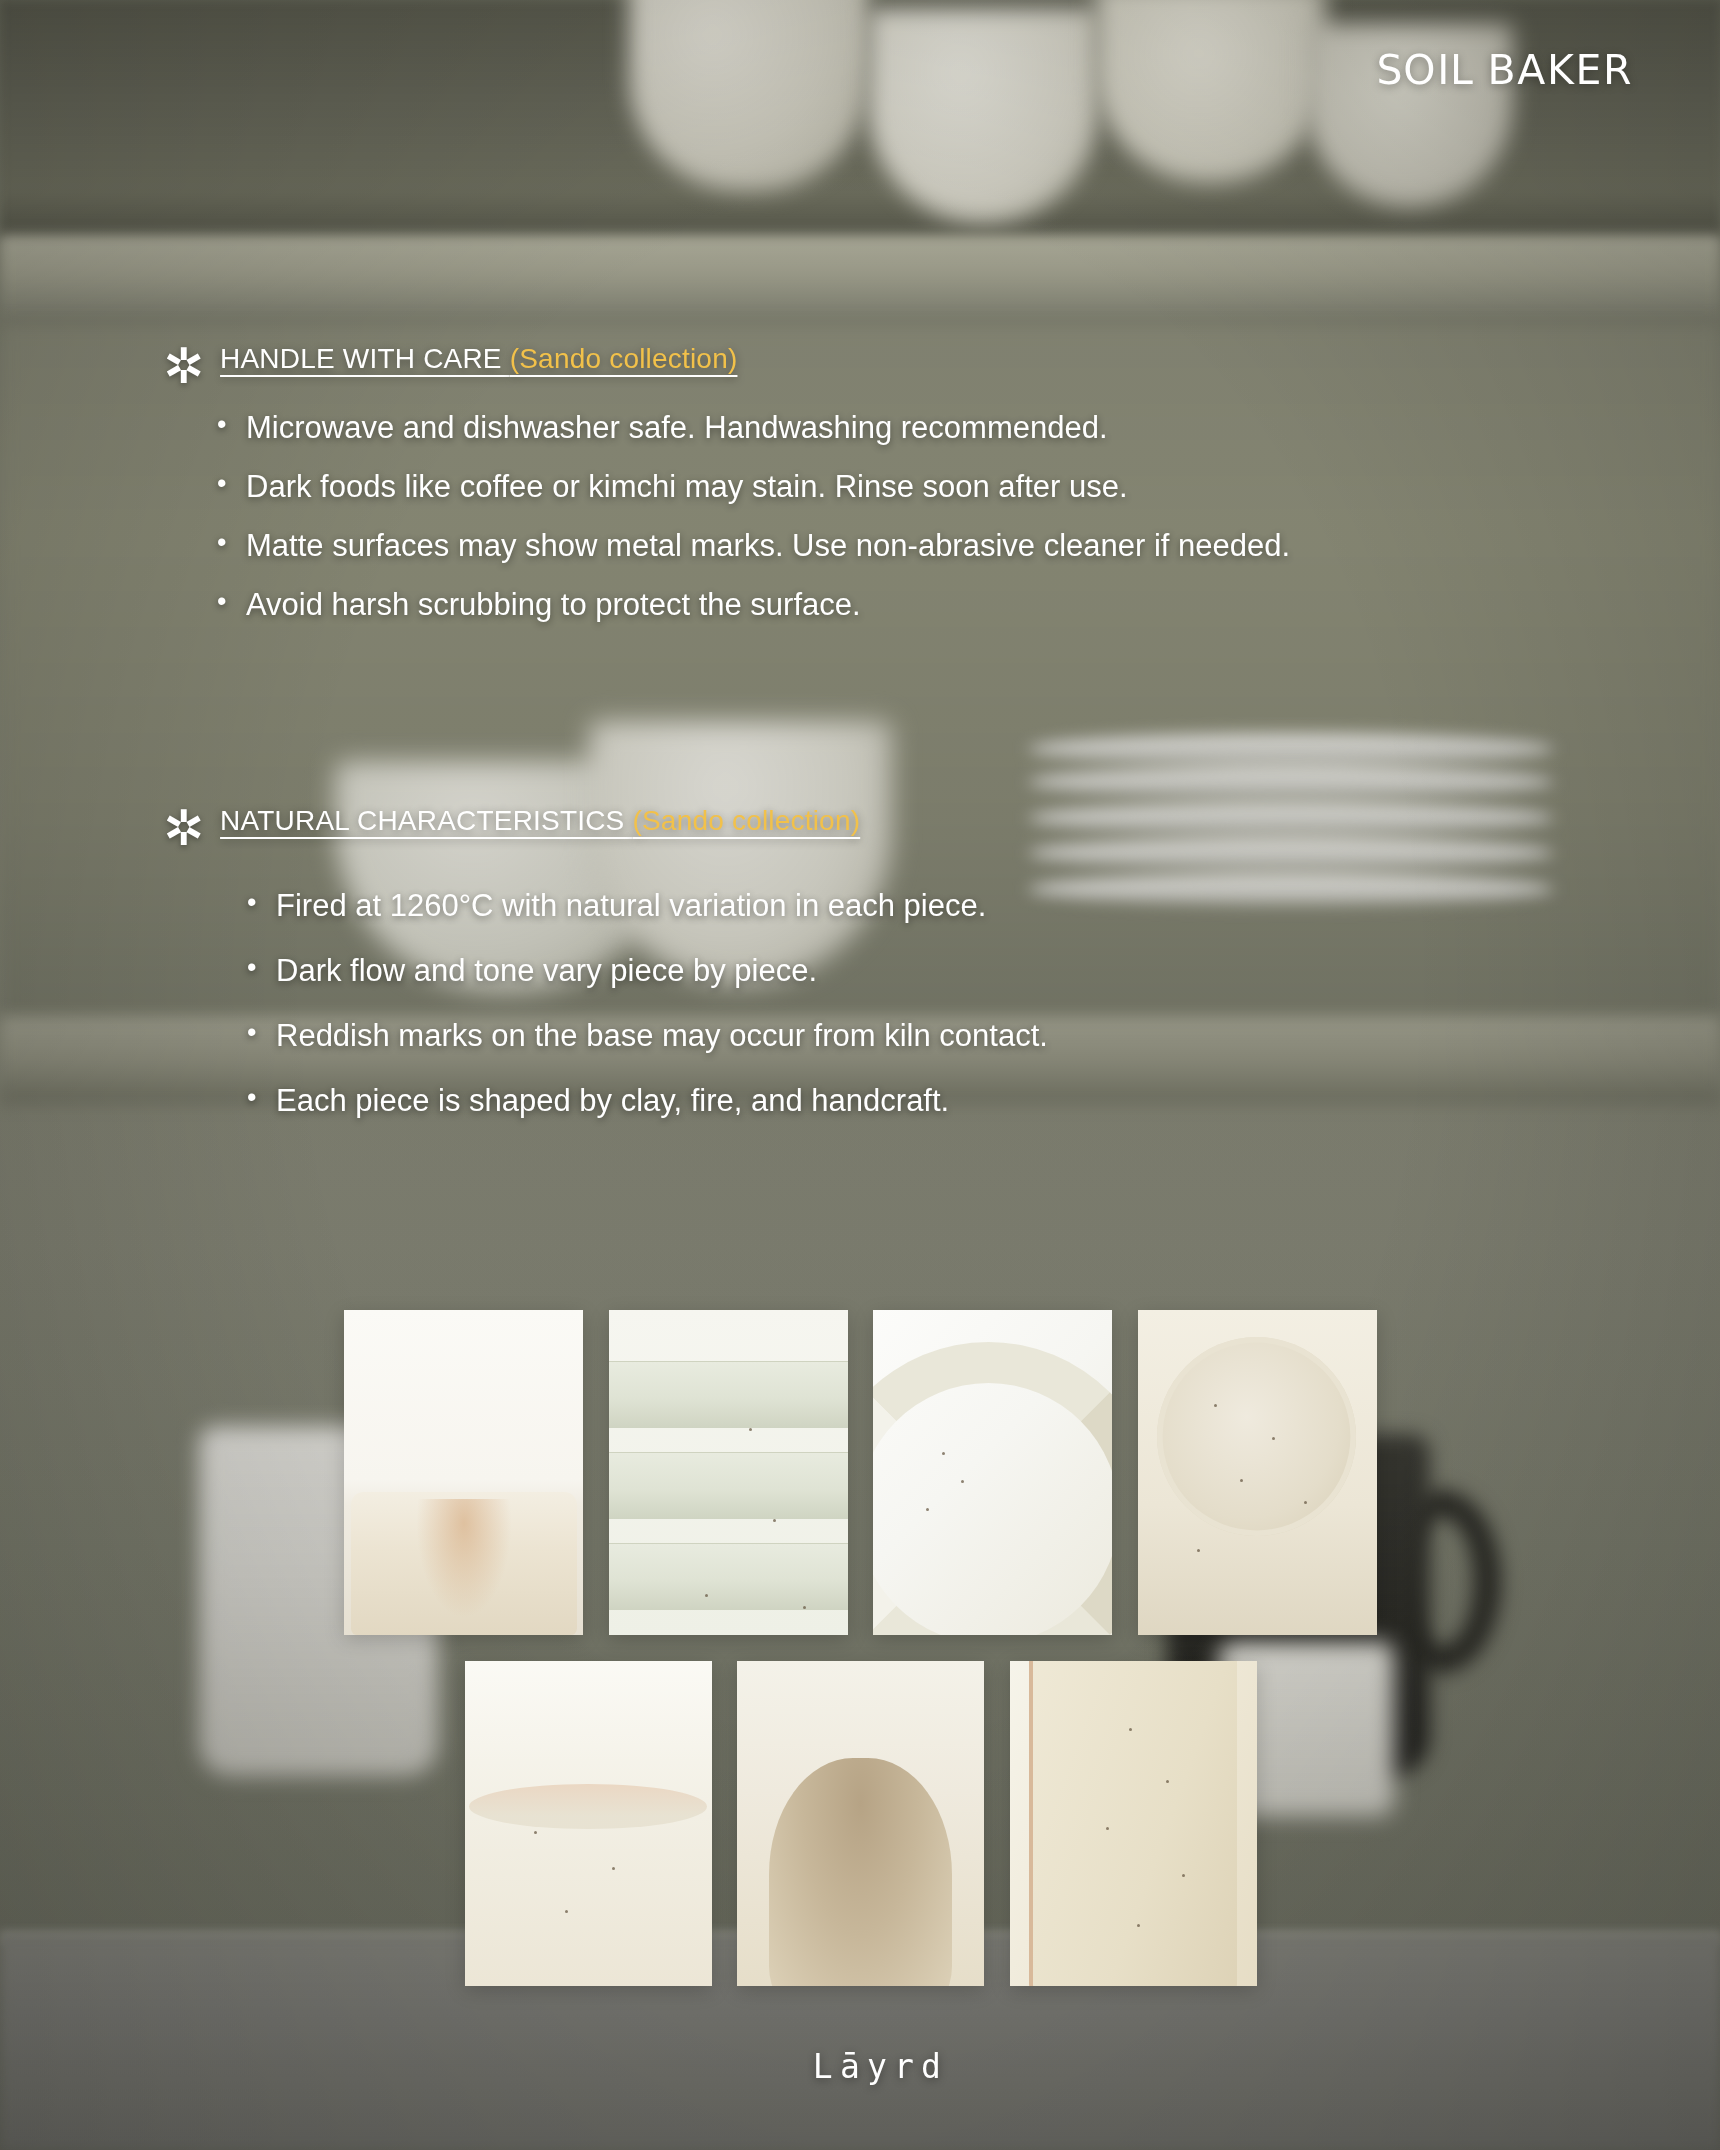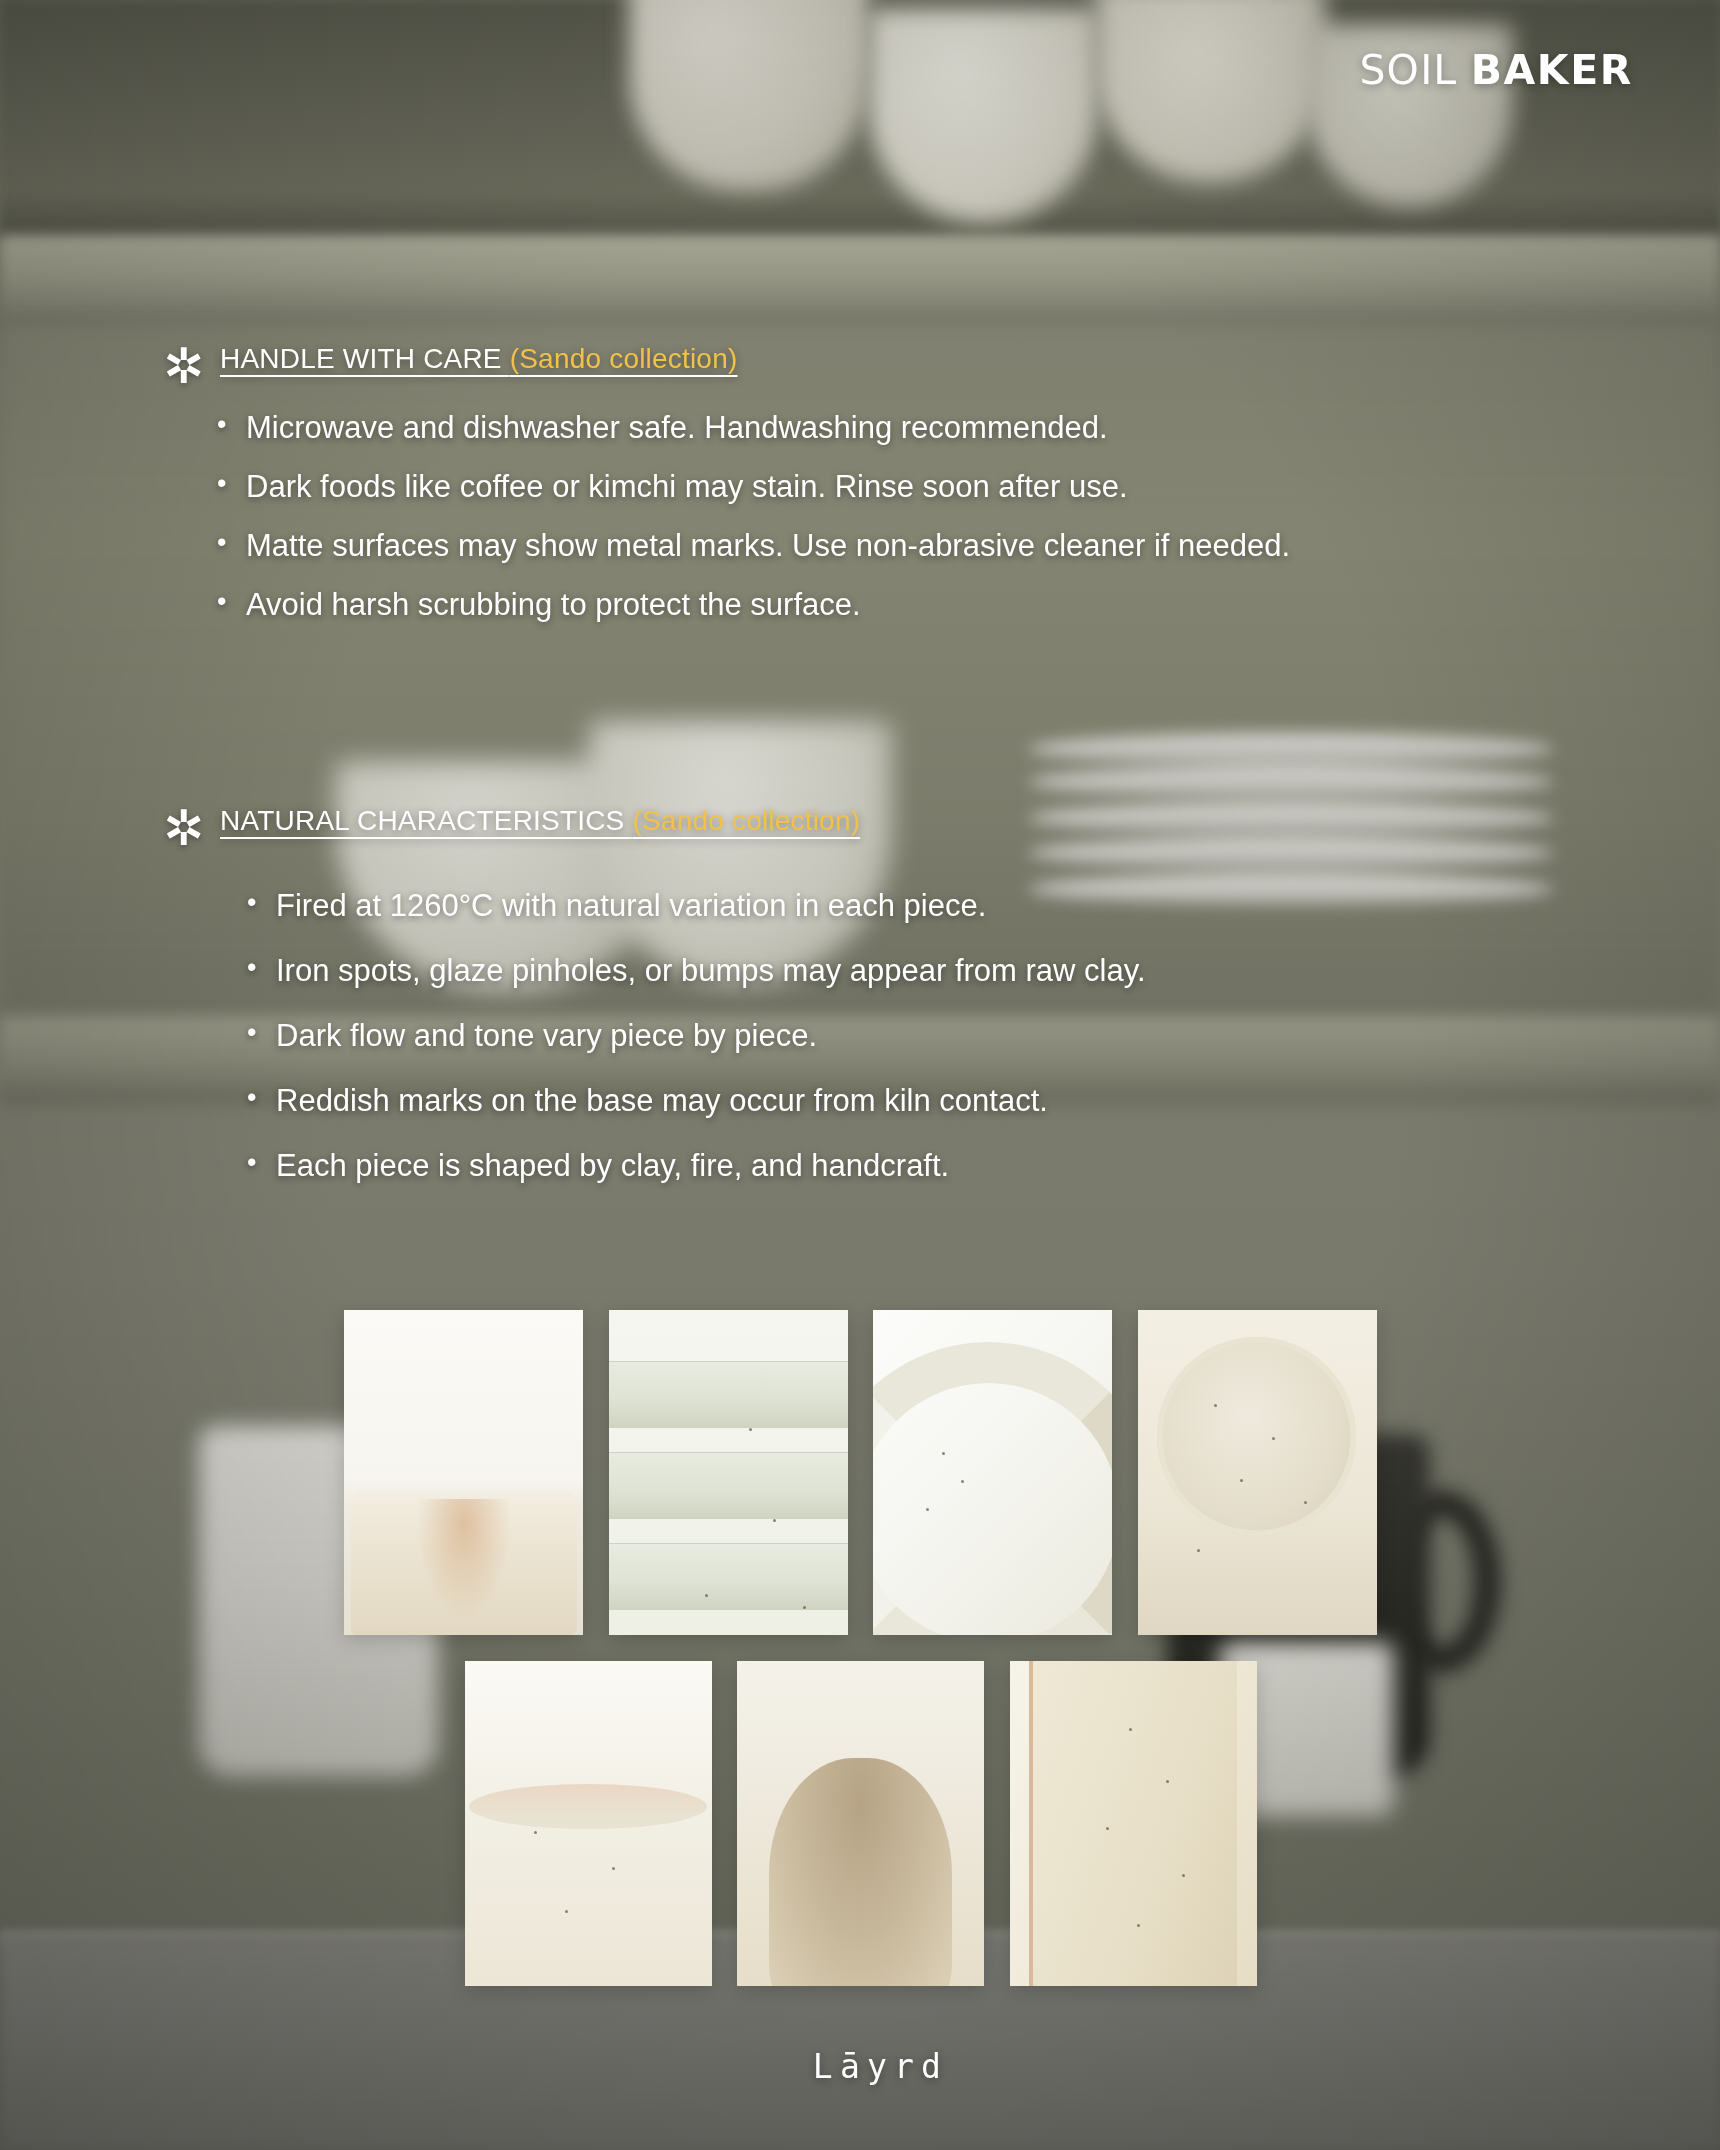--- a/index.html
+++ b/index.html
@@ -128,21 +128,21 @@
   
   .content { position: relative; z-index: 5; }
 
   .brand {
     position: absolute; right: 88px; top: 46px;
     color: #ffffff; font-size: 41px; letter-spacing: 0.8px;
     font-family: "DejaVu Sans", sans-serif; font-weight: 400;
     text-shadow: 0 1.6px 8px rgba(0,0,0,0.35);
     white-space: nowrap;
   }
-  .brand .b-bold { font-weight: 700; letter-spacing: 1.6px; }
+  .brand .b-bold { font-weight: 400; letter-spacing: 1.6px; }
   .brand .b-o { letter-spacing: 1.6px; }
 
   .section { position: absolute; left: 0; width: 100%; }
 
   .sec-head {
     display: flex; align-items: flex-start; gap: 16px;
     padding-left: 163px;
   }
   .asterisk {
     color: #ffffff; font-size: 49px; line-height: 41px;
@@ -291,21 +291,20 @@
 
     <div class="section" style="top:805px;">
       <div class="sec-head">
         <div class="asterisk">✲</div>
         <div class="head-text">
           <span>NATURAL CHARACTERISTICS </span><span class="collection">(Sando collection)</span>
         </div>
       </div>
       <ul class="bullets" id="nat-list">
         <li>Fired at 1260°C with natural variation in each piece.</li>
-        <li>Iron spots, glaze pinholes, or bumps may appear from raw clay.</li>
         <li>Dark flow and tone vary piece by piece.</li>
         <li>Reddish marks on the base may occur from kiln contact.</li>
         <li>Each piece is shaped by clay, fire, and handcraft.</li>
       </ul>
     </div>
 
     <div class="photo-grid" style="top:1310px;">
       <div class="row r1">
         <div class="ph ph1">
           <div class="ph1-stain"></div>

